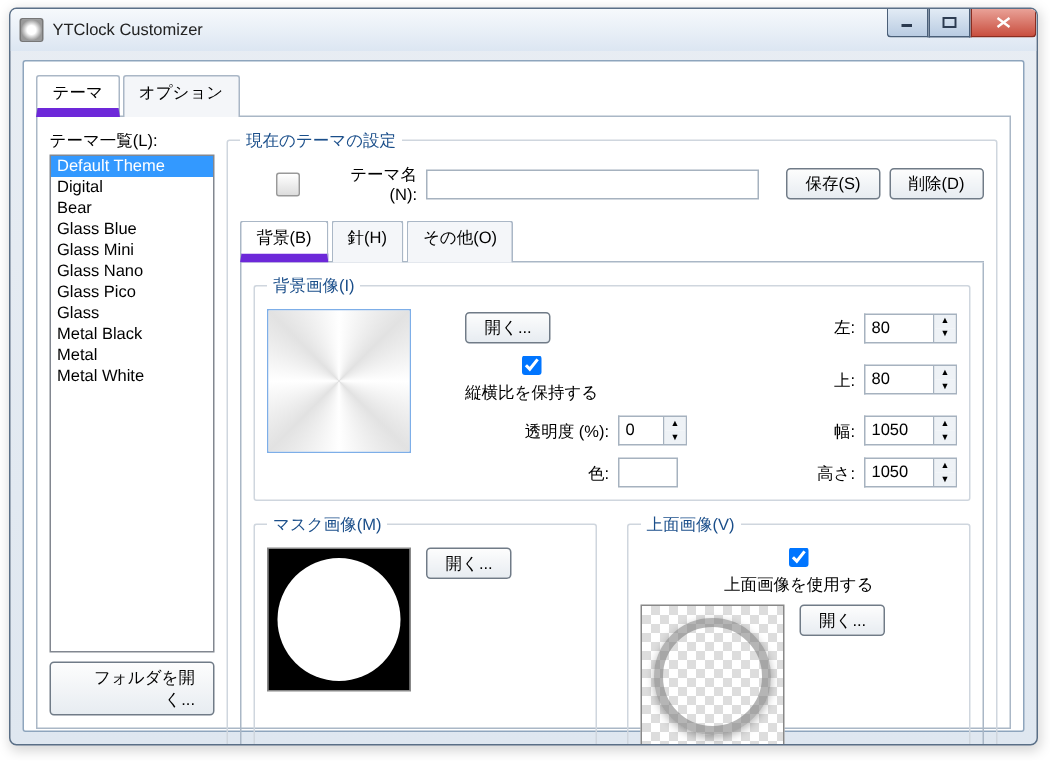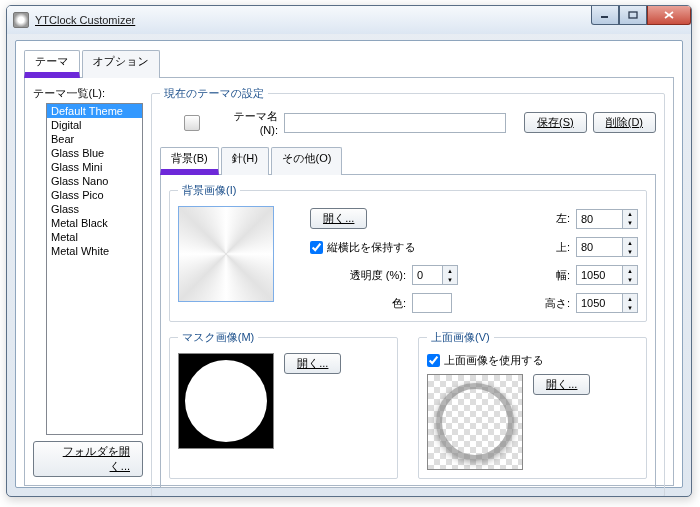--- a/index.html
+++ b/index.html
@@ -1,63 +1,63 @@
 <!DOCTYPE html>
 <html><head>
 <meta charset="utf-8">
 <style>
 * { box-sizing: border-box; margin: 0; padding: 0; font-family: "Meiryo UI", "MS UI Gothic", sans-serif; font-size: 11px; }
 body { background: #fff; width: 700px; height: 507px; position: relative; }
 .shadow { position: absolute; top: 6px; left: 6px; width: 688px; height: 495px; background: rgba(0,0,0,0.15); border-radius: 6px; filter: blur(4px); }
 .window { position: absolute; top: 5px; left: 6px; width: 686px; height: 492px; background: linear-gradient(#e8edf3, #dfe7f0); border: 1px solid #5a6f87; border-radius: 5px; overflow: hidden; }
-.titlebar { height: 28px; display: flex; align-items: center; padding: 0 6px; background: linear-gradient(#f6f9fc, #dce6f2); position: relative; text-decoration: underline; }
+.titlebar { height: 28px; display: flex; align-items: center; padding: 0 6px; background: linear-gradient(#f6f9fc, #dce6f2); position: relative; }
 .titlebar .icon { width: 16px; height: 16px; background: radial-gradient(circle, #fff 30%, #999 70%); border: 1px solid #777; border-radius: 2px; margin-right: 6px; }
 .titlebar .title { color: #222; }
 .win-btns { position: absolute; right: 0; top: 0; display: flex; }
 .win-btn { width: 28px; height: 19px; border: 1px solid #4a5f78; border-top: none; background: linear-gradient(#e2ebf5, #b9cce2); display: flex; align-items: center; justify-content: center; color: #2b3a4f; font-weight: bold; }
 .win-btn.min { border-bottom-left-radius: 3px; }
 .win-btn.close { width: 44px; background: linear-gradient(#e9a197, #c94f3f); border-color: #8a2d20; border-bottom-right-radius: 3px; color: #fff; }
 .win-btn.close svg { stroke: #fff; }
 .client { position: absolute; top: 34px; left: 8px; right: 8px; bottom: 8px; background: #fff; border: 1px solid #8ea5bd; border-radius: 2px; padding: 8px; }
 .tabs-outer { height: 100%; }
 .tabstrip { display: flex; border-bottom: 1px solid #aab7c6; }
 .tab { padding: 3px 10px; border: 1px solid #aab7c6; border-bottom: none; background: #f4f6f9; margin-right: 2px; border-radius: 2px 2px 0 0; position: relative; top: 1px; cursor: default; }
 .tab.active { background: #fff; border-bottom: 6px solid #6d28d9; }
 .tabbody { border: 1px solid #aab7c6; border-top: none; height: calc(100% - 22px); padding: 8px; display: flex; gap: 8px; }
 .sidebar { width: 110px; display: flex; flex-direction: column; }
 .sidebar-label { margin-bottom: 2px; }
-.theme-list { flex: 1; border: 1px solid #828790; background: #fff; overflow: auto; margin-left: 13px; }
+.theme-list { flex: 1; border: 1px solid #828790; background: #fff; overflow: auto; }
 .theme-item { padding: 1px 4px; cursor: default; white-space: nowrap; }
 .theme-item.selected { background: #3399ff; color: #fff; }
 .folder-btn { margin-top: 6px; text-align: right; }
 .right { flex: 1; display: flex; flex-direction: column; gap: 6px; }
 fieldset { border: 1px solid #cfd6de; border-radius: 2px; padding: 8px; }
 legend { padding: 0 4px; color: #1a4e8a; }
 .row { display: flex; align-items: center; gap: 6px; margin-left: 24px; }
-.btn { background: linear-gradient(#fdfdfd, #e7ecf1); border: 1px solid #707b87; border-radius: 3px; padding: 2px 12px; cursor: default; text-decoration: underline; }
+.btn { background: linear-gradient(#fdfdfd, #e7ecf1); border: 1px solid #707b87; border-radius: 3px; padding: 2px 12px; cursor: default; }
 input[type=text].txt { border: 1px solid #a6b2bf; padding: 2px 4px; height: 20px; background: #fff; }
 .spinner { display: inline-flex; }
 .spinner input { width: 46px; border: 1px solid #a6b2bf; border-right: none; padding: 2px 4px; height: 20px; }
 .spin-btns { display: flex; flex-direction: column; border: 1px solid #a6b2bf; }
 .spin-b { width: 14px; height: 9px; background: #eef2f6; display: flex; align-items: center; justify-content: center; font-size: 6px; line-height: 1; cursor: default; }
 .inner-tabs .tabstrip { margin-top: 2px; }
 .inner-tabbody { padding: 8px; }
 .grid2 { display: grid; grid-template-columns: 1fr 1fr; gap: 20px; }
 .thumb { width: 96px; height: 96px; border: 1px solid #7daee8; background: #fff; display: flex; align-items: center; justify-content: center; }
 .thumb-inner { width: 100%; height: 100%; }
 .checker { background-image:
   linear-gradient(45deg,#ddd 25%,transparent 25%),
   linear-gradient(-45deg,#ddd 25%,transparent 25%),
   linear-gradient(45deg,transparent 75%,#ddd 75%),
   linear-gradient(-45deg,transparent 75%,#ddd 75%);
   background-size: 12px 12px;
   background-position: 0 0, 0 6px, 6px -6px, -6px 0;
 }
 .conic { background: conic-gradient(from 45deg, #e2e2e2, #ffffff, #e2e2e2, #ffffff, #e2e2e2, #ffffff, #e2e2e2, #ffffff, #e2e2e2); }
-.chk { display: inline-flex; align-items: center; gap: 4px; }
+.chk { display: inline-flex; align-items: center; gap: 4px; flex-direction: column; }
 .chk input { width: 13px; height: 13px; }
 .lbl-right { text-align: right; display: inline-block; }
 .color-swatch { width: 40px; height: 20px; border: 1px solid #a6b2bf; background: #fff; }
 .mask-thumb { background:#000; position: relative; }
 .mask-thumb::after { content:""; position:absolute; inset:6px; background:#fff; border-radius:50%; }
 .front-thumb { position: relative; }
 .front-thumb::after { content:""; position:absolute; inset:8px; border-radius:50%; border:6px solid rgba(120,120,120,.55); box-shadow: 0 2px 6px rgba(0,0,0,.3); }
 .spacer { flex: 1; }
 </style>
 </head>

